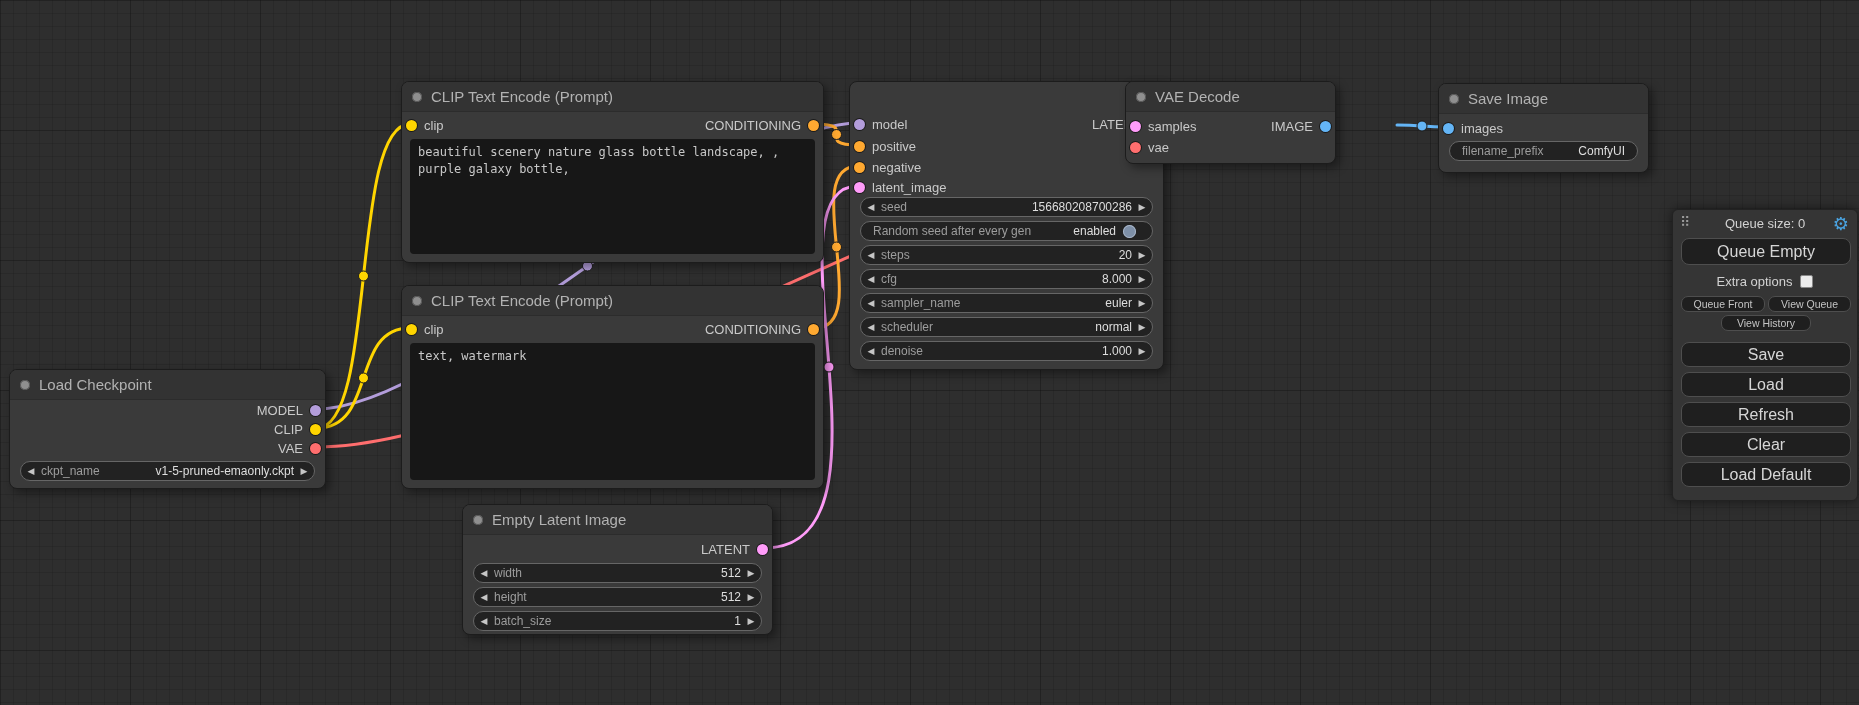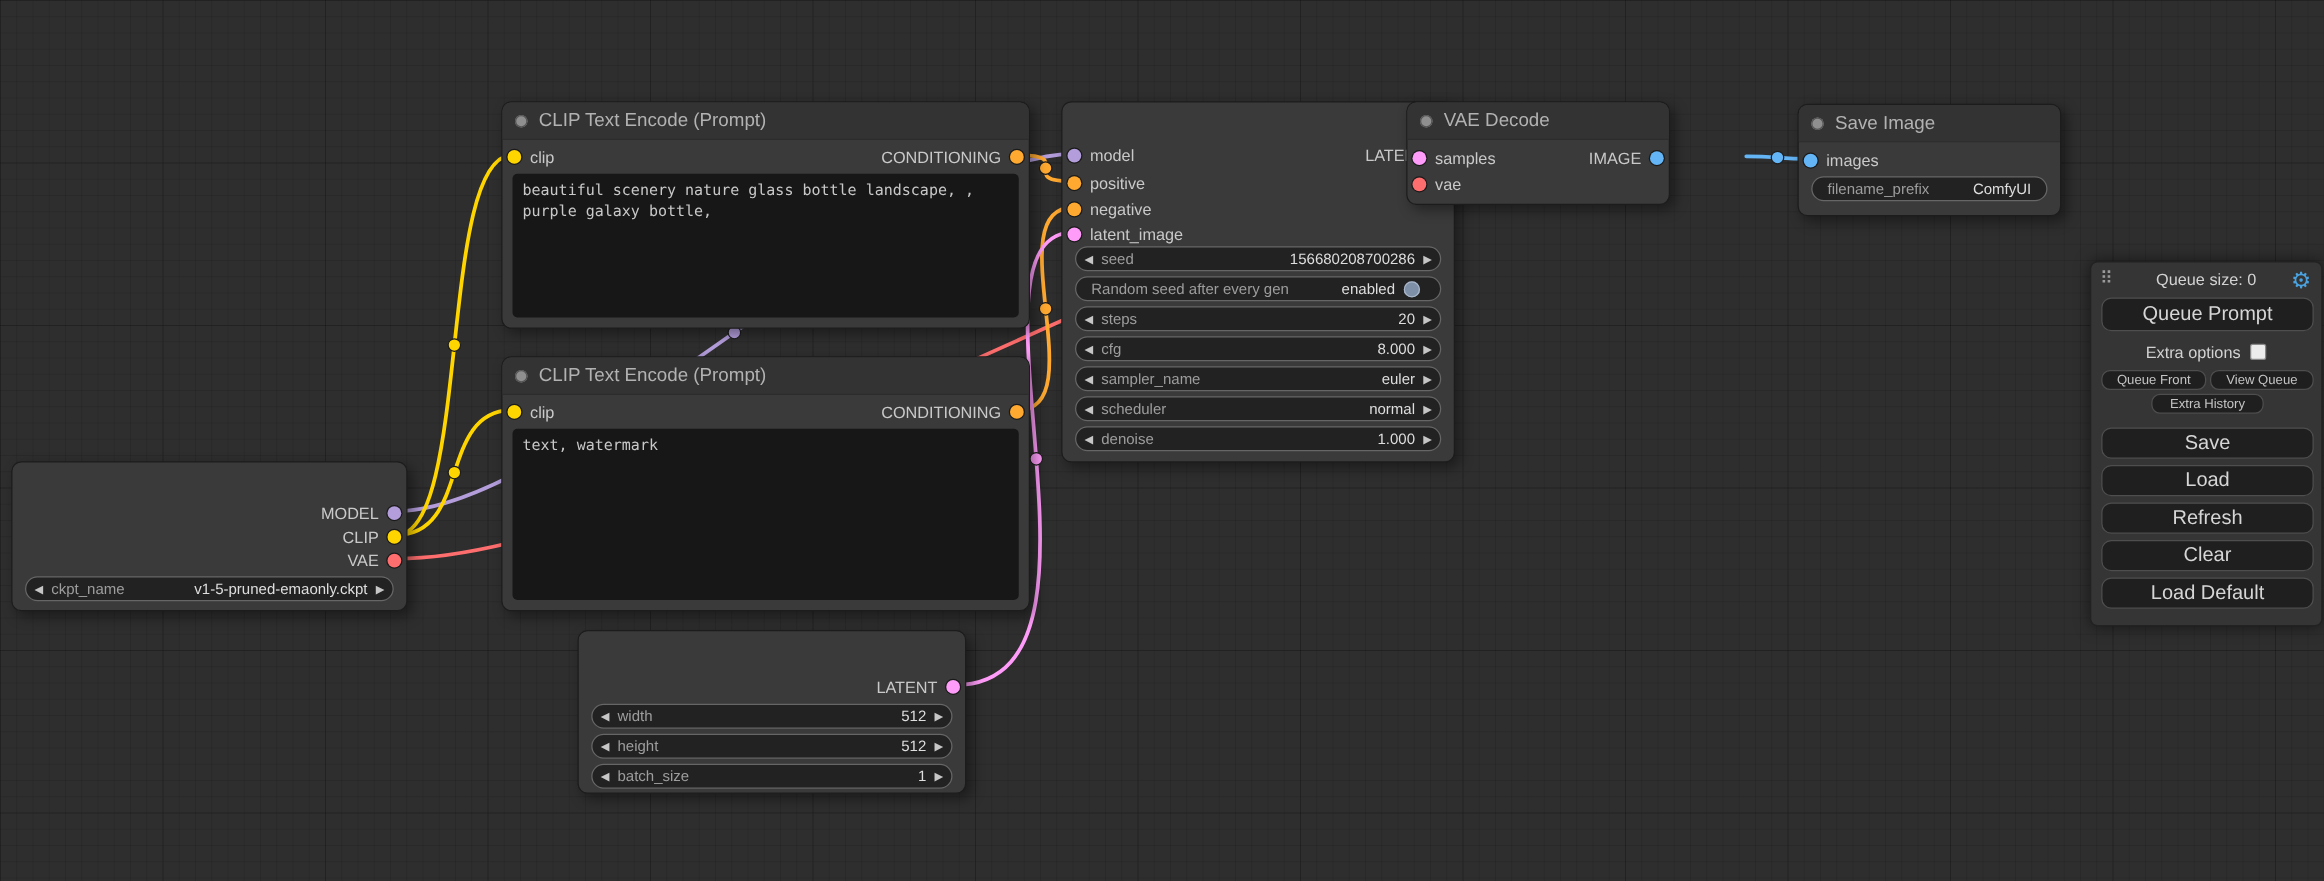--- a/index.html
+++ b/index.html
@@ -127,20 +127,24 @@
   <circle class="d-clip" cx="363.5" cy="378" r="5"></circle>
   <circle class="d-vae" cx="760.5" cy="296.5" r="5"></circle>
   <circle class="d-cond" cx="836.5" cy="134.5" r="5"></circle>
   <circle class="d-cond" cx="836.5" cy="247" r="5"></circle>
   <circle class="d-latent" cx="829" cy="367" r="5"></circle>
   <circle class="d-latent" cx="1179.5" cy="124" r="5"></circle>
   <circle class="d-image" cx="1422" cy="126" r="5"></circle>
 </svg>
 
 <div class="node" style="left:9px; top:369px; width:317px; height:120px">
+  <div class="node-title">
+    <span class="collapse-dot"></span>
+    <span class="title-text">Load Checkpoint</span>
+  </div>
   <div class="slot out" style="top:30px">
     <span class="slot-label">MODEL</span>
     <span class="dot dot-model"></span>
   </div>
   <div class="slot out" style="top:49px">
     <span class="slot-label">CLIP</span>
     <span class="dot dot-clip"></span>
   </div>
   <div class="slot out" style="top:68px">
     <span class="slot-label">VAE</span>
@@ -180,20 +184,24 @@
     <span class="slot-label">clip</span>
   </div>
   <div class="slot out" style="top:33px">
     <span class="slot-label">CONDITIONING</span>
     <span class="dot dot-cond"></span>
   </div>
   <div class="prompt-box" style="top:57px; bottom:8px">text, watermark</div>
 </div>
 
 <div class="node" style="left:462px; top:504px; width:311px; height:131px">
+  <div class="node-title">
+    <span class="collapse-dot"></span>
+    <span class="title-text">Empty Latent Image</span>
+  </div>
   <div class="slot out" style="top:34px">
     <span class="slot-label">LATENT</span>
     <span class="dot dot-latent"></span>
   </div>
   <div class="widget" style="top:58px">
     <span class="w-arrow">◀</span>
     <span class="w-label">width</span>
     <span class="w-value">512</span>
     <span class="w-arrow">▶</span>
   </div>
@@ -307,29 +315,29 @@
     <span class="w-label">filename_prefix</span>
     <span class="w-value">ComfyUI</span>
   </div>
 </div>
 
 <div class="menu-panel">
   <span class="drag-handle">⠿</span>
   <span class="queue-size">Queue size: 0</span>
   <span class="gear">⚙</span>
 
-  <div class="comfy-btn big" style="top:28px">Queue Prompt</div>
+  <div class="comfy-btn big" style="top:28px">Queue Empty</div>
 
   <div class="extra-row">
     <span class="extra-label">Extra options</span>
     <span class="extra-checkbox"></span>
   </div>
 
   <div class="small-btn" style="left:8px; top:86px; width:84px">Queue Front</div>
   <div class="small-btn" style="left:95px; top:86px; width:83px">View Queue</div>
-  <div class="small-btn" style="left:48px; top:105px; width:90px">Extra History</div>
+  <div class="small-btn" style="left:48px; top:105px; width:90px">View History</div>
 
   <div class="comfy-btn" style="top:132px">Save</div>
   <div class="comfy-btn" style="top:162px">Load</div>
   <div class="comfy-btn" style="top:192px">Refresh</div>
   <div class="comfy-btn" style="top:222px">Clear</div>
   <div class="comfy-btn" style="top:252px">Load Default</div>
 </div>
 
 </body></html>

